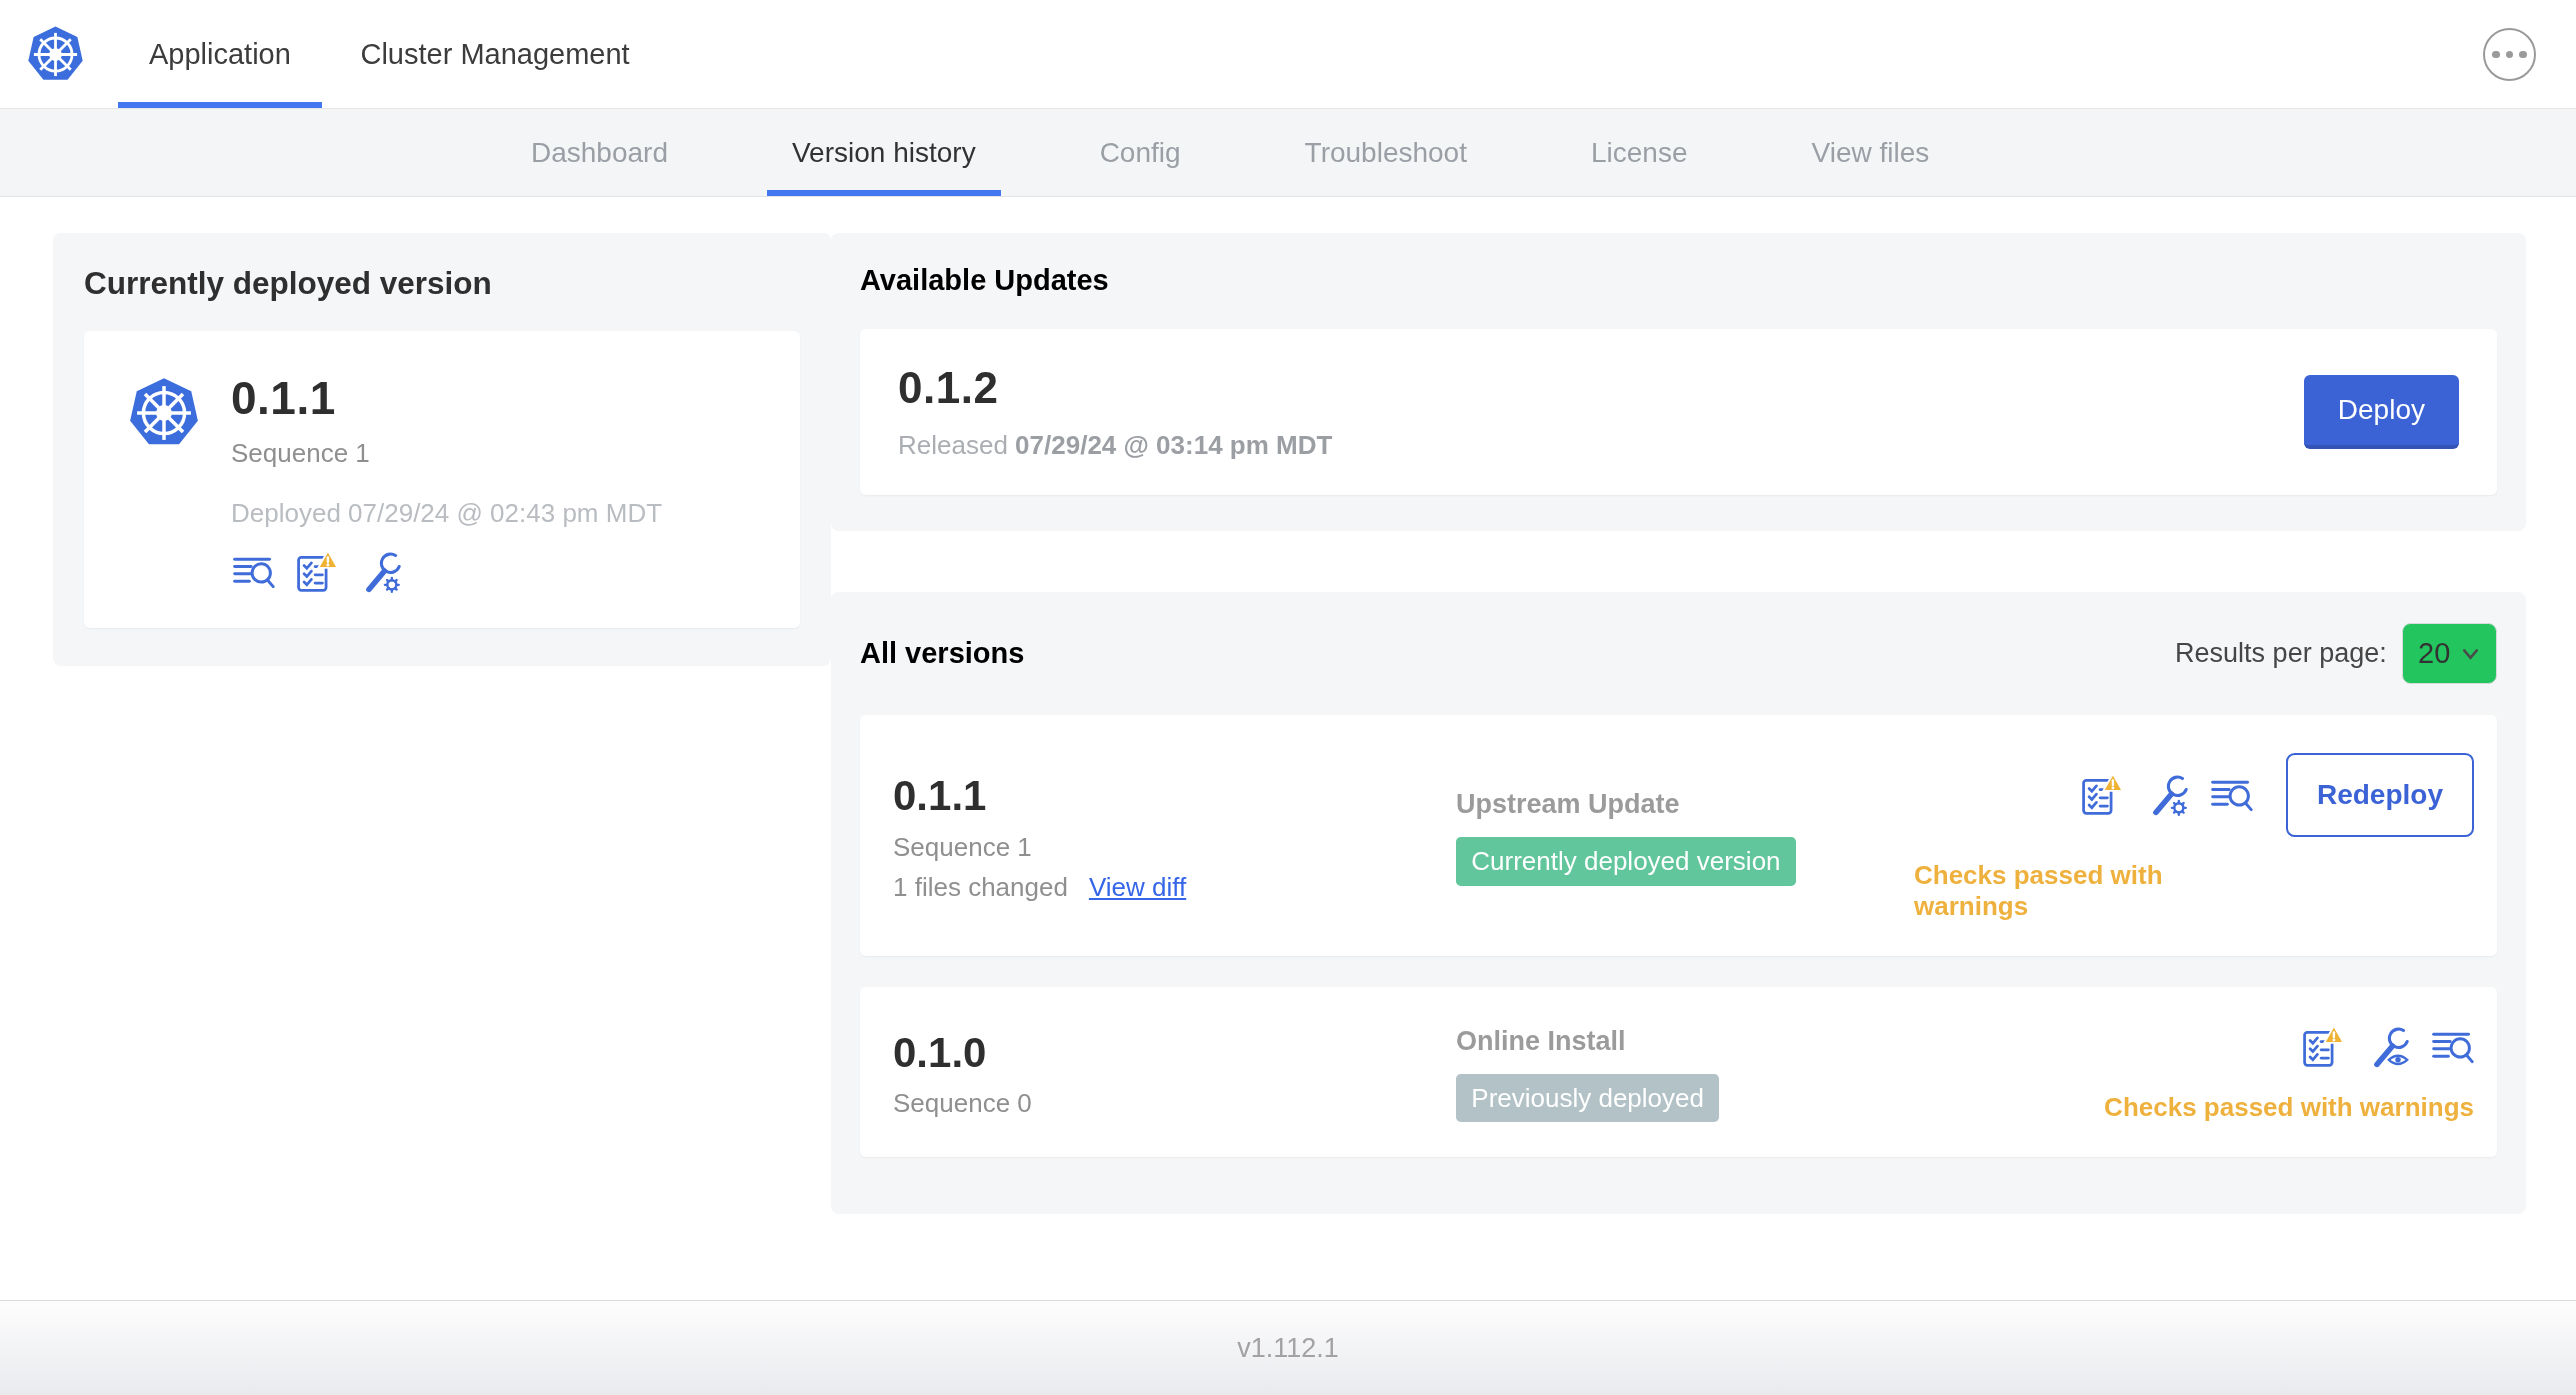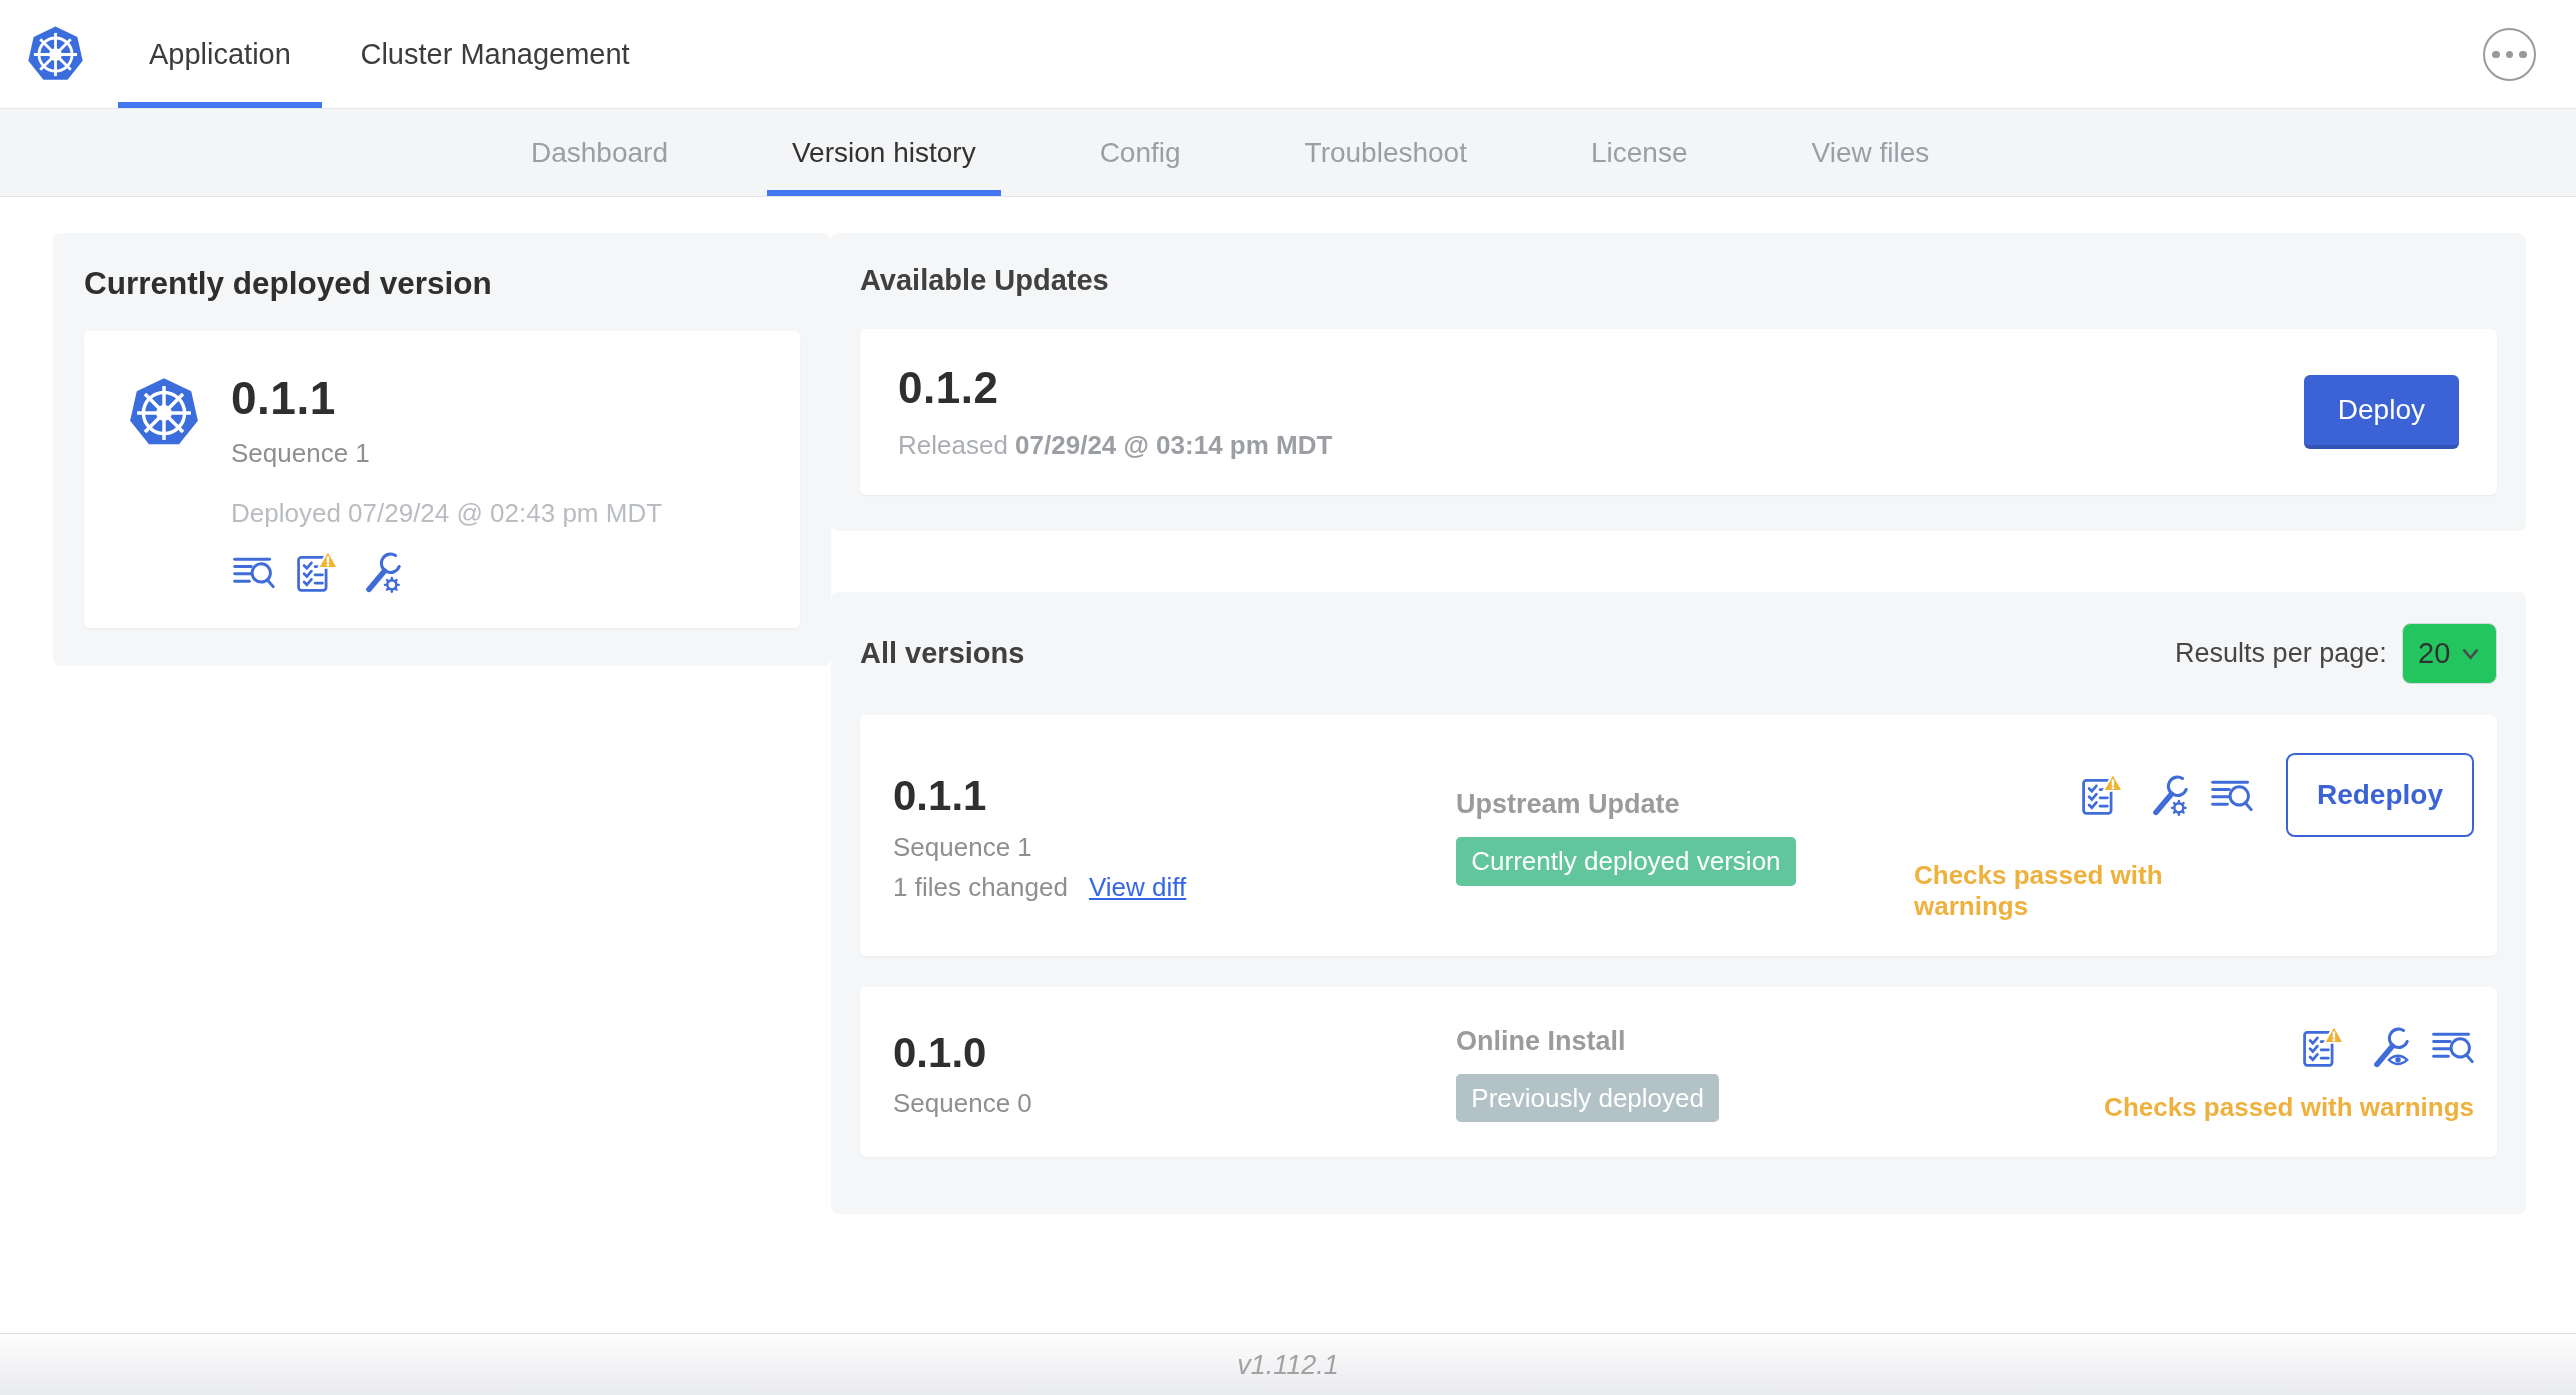--- a/index.html
+++ b/index.html
@@ -54,21 +54,21 @@
   .big-version { font-size:46px; font-weight:bold; color:#2f2f2f; letter-spacing:0.5px; }
   .seq-text { font-size:26px; color:#8f8f8f; margin-top:13.4px; }
   .deployed-date { font-size:26px; color:#b9bcc0; margin-top:29px; }
   .icon-row { display:flex; gap:19px; margin-top:21px; align-items:center; }
   .icon-row svg { width:44px; height:44px; cursor:pointer; }
 
   .right-col { flex:1 1 auto; display:flex; flex-direction:column; gap:61px; }
 
   
   .updates-panel { padding:31px 29px 36px 29px; }
-  .panel-title { font-size:29px; font-weight:bold; color:#404040; }
+  .panel-title { font-size:29px; font-weight:bold; color:#000000; }
   .update-card {
     background:#fff; border-radius:5.7px; margin-top:32px; padding:34px 38px;
     box-shadow:0 1px 1.9px rgba(0,0,0,0.05); display:flex; align-items:center;
   }
   .update-left .big-version { font-size:44px; }
   .released-line { font-size:26px; color:#aaadb2; margin-top:17px; }
   .released-line b { color:#9b9ea3; font-weight:bold; }
   .btn-primary {
     margin-left:auto; background:#3b63d6; color:#fff; font-size:28px; font-weight:normal;
     padding:19px 34px; border:none; border-bottom:4.8px solid #3354b4; border-radius:6px; cursor:pointer;
@@ -105,25 +105,25 @@
   .v-actions svg { width:44px; height:44px; cursor:pointer; }
   .btn-outline {
     background:#fff; border:2.9px solid #3b63d6; color:#3b63d6; font-size:28px; font-weight:bold;
     border-radius:8.6px; padding:24px 29px; margin-left:11.5px; cursor:pointer;
   }
   .v-status { font-size:26px; font-weight:bold; color:#efb13e; margin-top:23px; }
   .v-status.offset { margin-right:202px; }
 
   
   footer {
-    position:absolute; left:0; bottom:0; width:100%; height:63px;
+    position:absolute; left:0; bottom:0; width:100%; height:96px;
     border-top:1px solid #dcdcdc;
     background:linear-gradient(#fdfdfd,#e9eaee);
     display:flex; align-items:center; justify-content:center;
-    font-size:27px; color:#a2a2a2;font-style:italic;
+    font-size:27px; color:#a2a2a2;
   }
 </style>
 </head>
 <body>
 
 <header class="topnav">
   <svg class="logo" viewBox="0 0 48 48">
     <polygon points="24,2 41.2,10.3 45.4,28.9 33.5,43.8 14.5,43.8 2.6,28.9 6.8,10.3" fill="#3b6ddc"></polygon>
     <g stroke="#ffffff" stroke-width="2.2" fill="none">
       <circle cx="24" cy="24" r="13"></circle>

